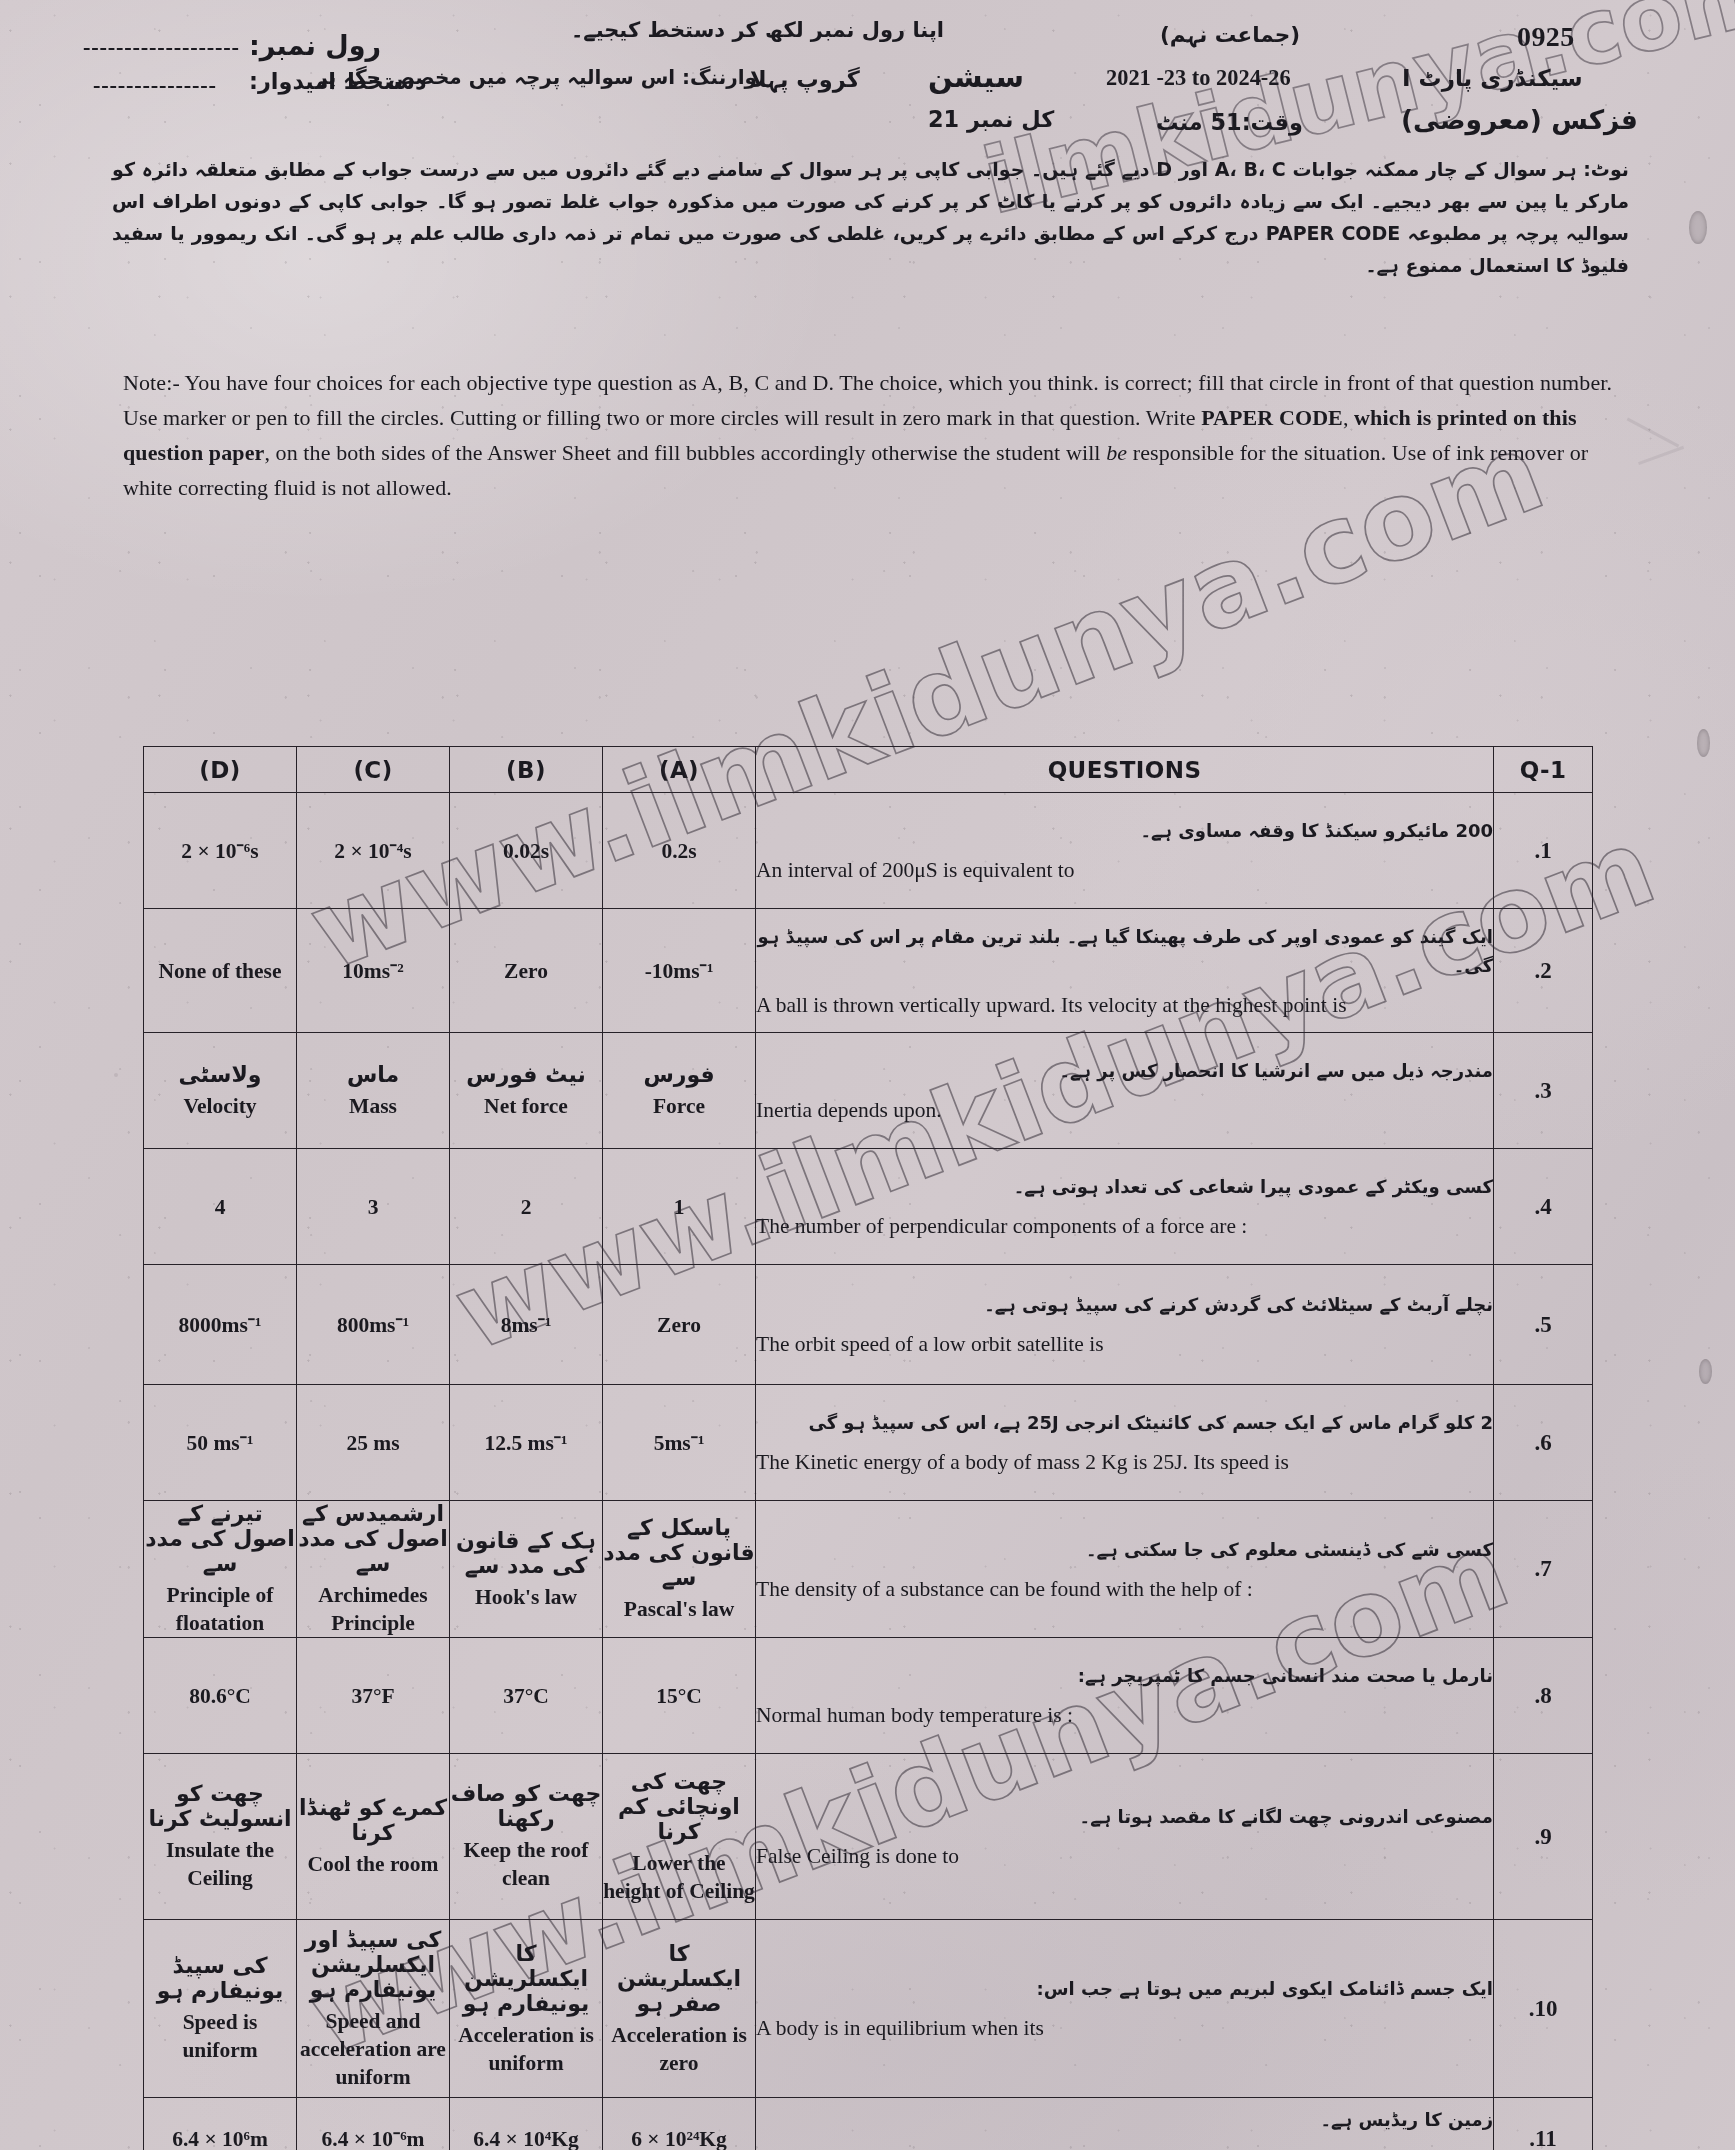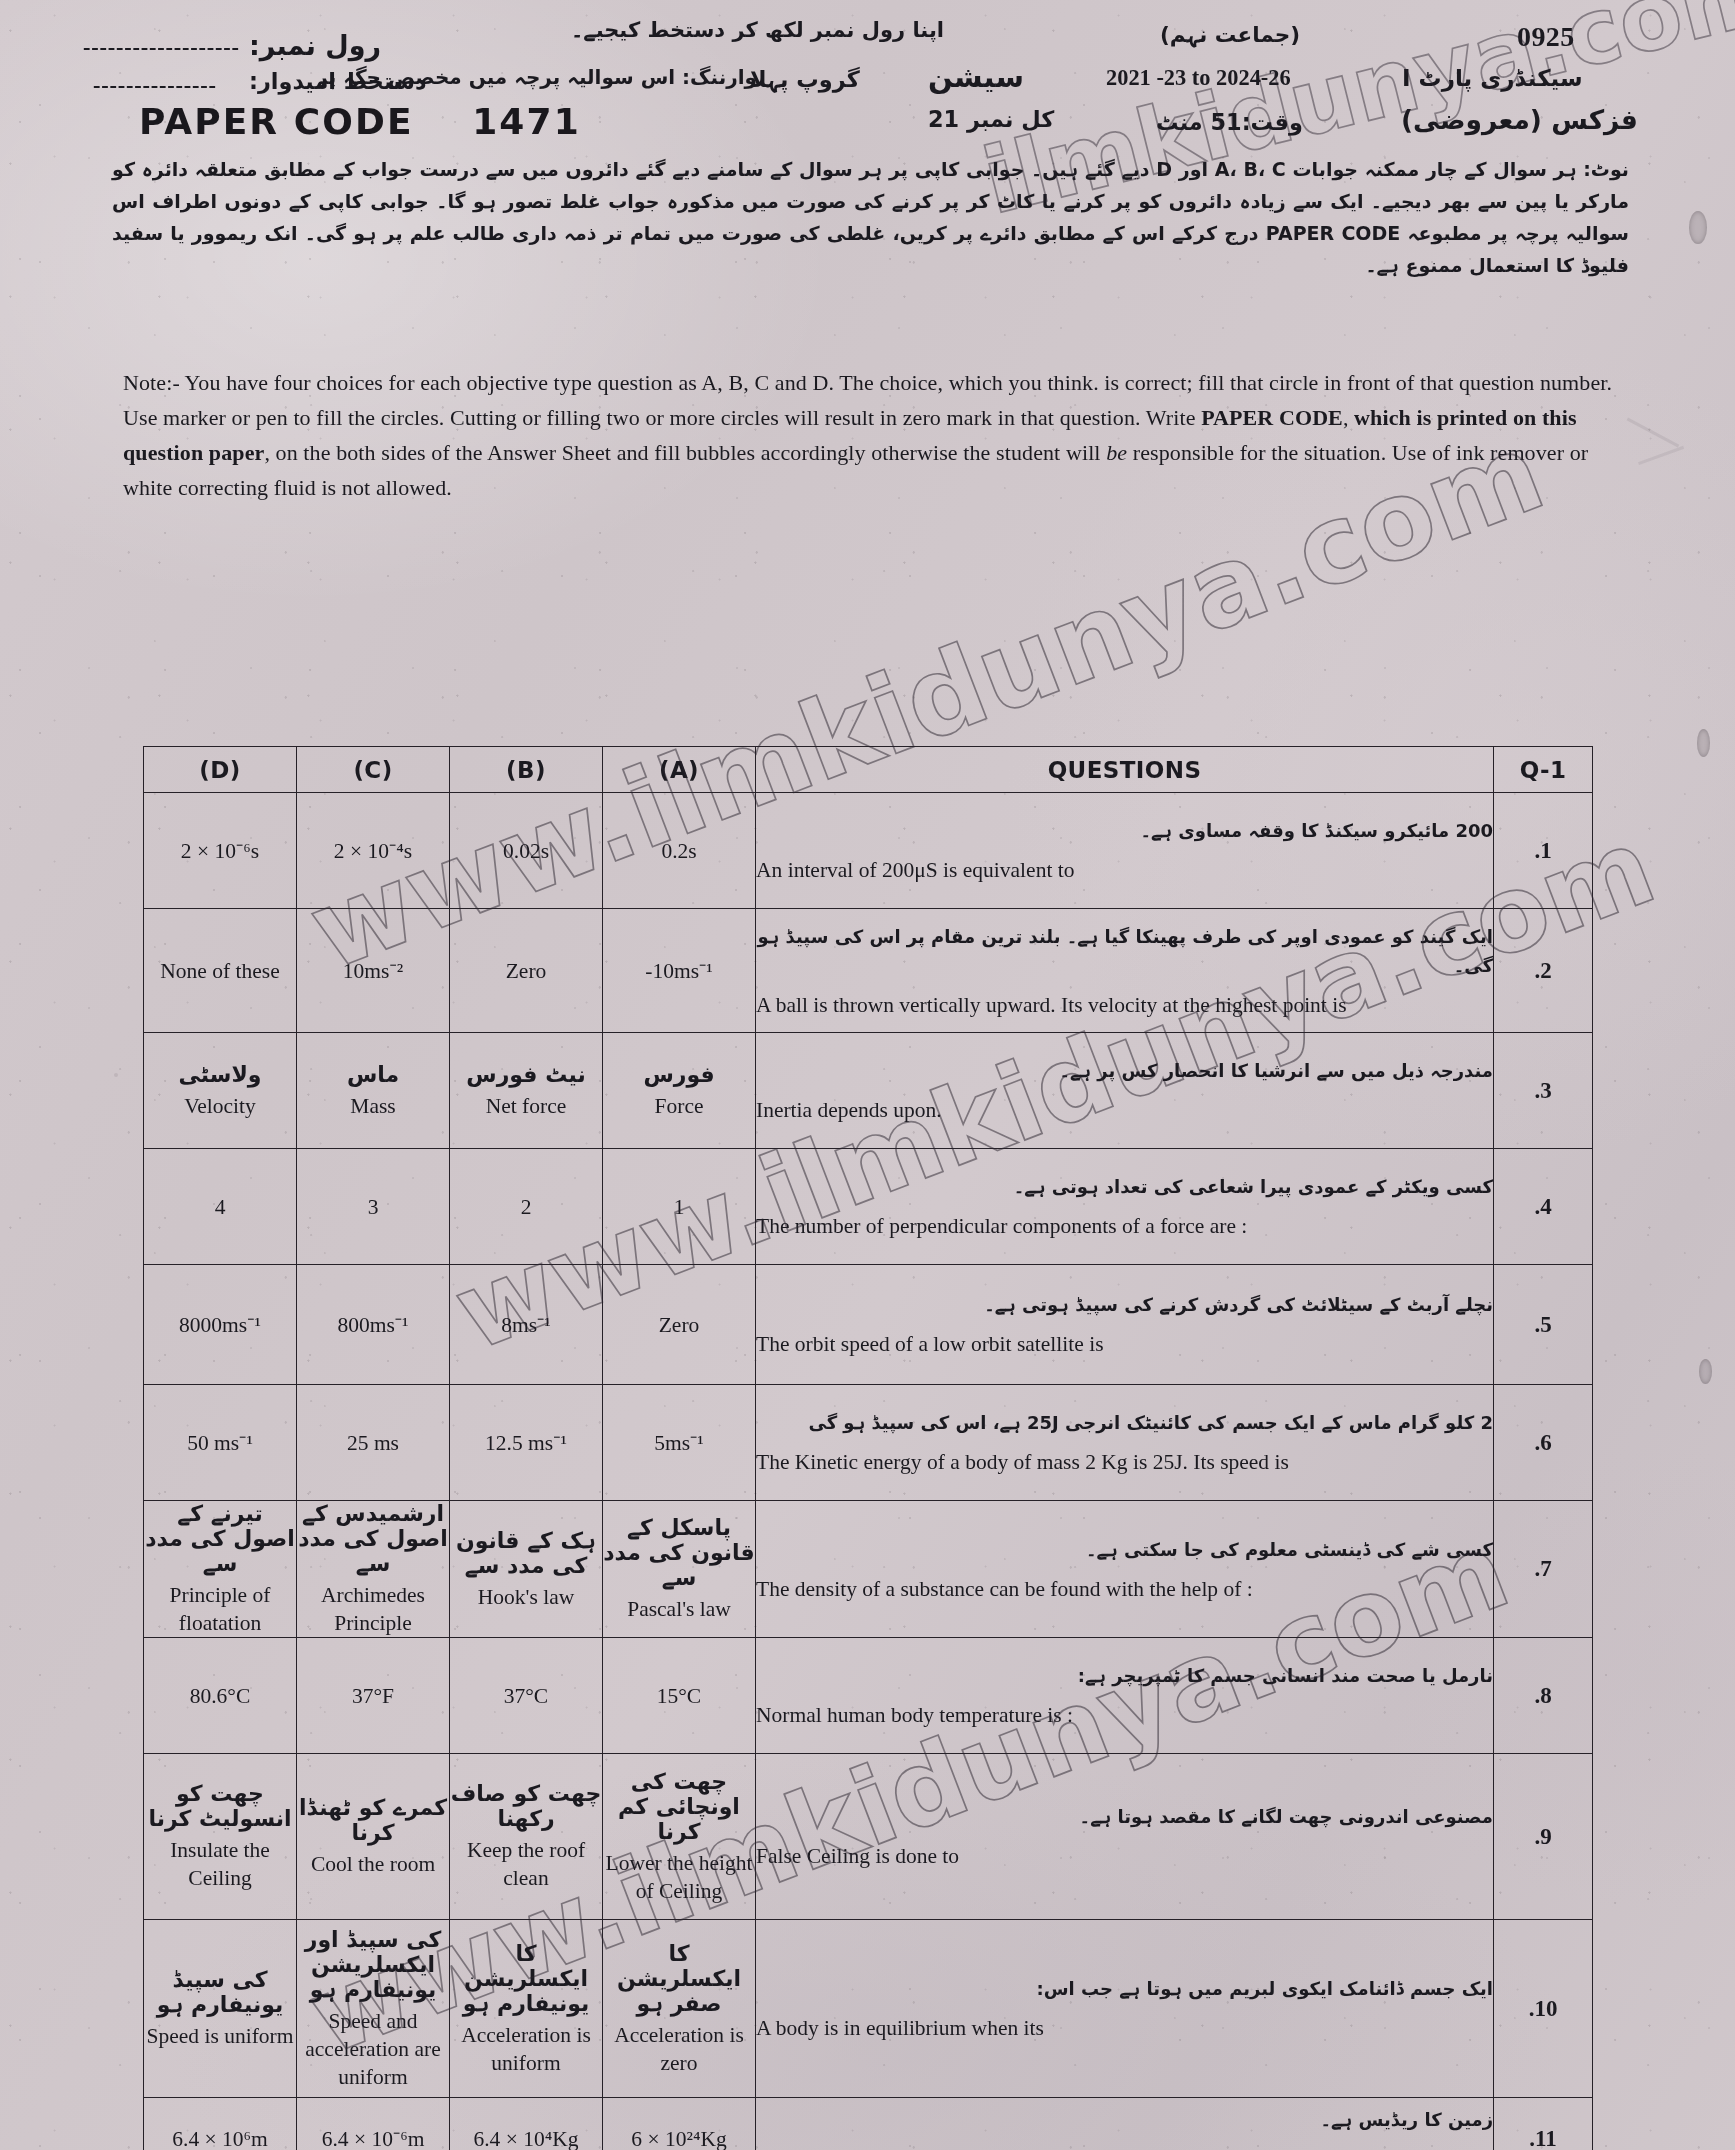--- a/index.html
+++ b/index.html
@@ -95,21 +95,21 @@
 
   td.opt{
     text-align:center;
     padding:8.3px 5px 11.6px;
     font-size:21.5px;line-height:28px;
   }
   td.opt .u{
     display:block;font-family:"DejaVu Sans", sans-serif;direction:rtl;
     font-size:22px;line-height:25px;font-weight:600;margin-bottom:5px;
   }
-  td.opt .e{display:block;font-family:"Liberation Serif", serif;font-size:21.5px;line-height:28px;}
+  td.opt .e{display:block;font-family:"Liberation Serif", serif;font-size:21.5px;line-height:28px;font-weight:bold;}
 
   td.qs{padding:6.6px 13.3px 10px 15px;}
   td.qs .qu{
     font-family:"DejaVu Sans", sans-serif;direction:rtl;text-align:right;
     font-size:18px;line-height:29px;font-weight:600;display:block;
   }
   td.qs .qe{
     display:block;font-size:21.5px;line-height:30px;margin-top:10px;text-align:left;
   }
   td.num{
@@ -162,25 +162,20 @@
     <div class="ln urdu h-part">سیکنڈری پارٹ I</div>
     <div class="ln ser h-session">2021 -23 to 2024-26</div>
     <div class="ln urdu h-sessionlbl">سیشن</div>
     <div class="ln urdu h-group">گروپ پہلا</div>
 
     <div class="ln urdu h-roll">رول نمبر:</div>
     <div class="ln ser h-rolldash">-------------------</div>
     <div class="ln urdu h-sign">دستخط امیدوار:</div>
     <div class="ln ser h-signdash">---------------</div>
 
-    <div class="ln h-paper-code">
-      <span>PAPER CODE</span>
-      &nbsp;&nbsp;
-      <span>1471</span>
-    </div>
 
     <div class="ln urdu h-subject">فزکس (معروضی)</div>
     <div class="ln urdu h-time">وقت:15 منٹ</div>
     <div class="ln urdu h-marks">کل نمبر 12</div>
 
     <div class="note-ur">نوٹ: ہر سوال کے چار ممکنہ جوابات A، B، C اور D دیے گئے ہیں۔ جوابی کاپی پر ہر سوال کے سامنے دیے گئے دائروں میں سے درست جواب کے مطابق متعلقہ دائرہ کو مارکر یا پین سے بھر دیجیے۔ ایک سے زیادہ دائروں کو پر کرنے یا کاٹ کر پر کرنے کی صورت میں مذکورہ جواب غلط تصور ہو گا۔ جوابی کاپی کے دونوں اطراف اس سوالیہ پرچہ پر مطبوعہ PAPER CODE درج کرکے اس کے مطابق دائرے پر کریں، غلطی کی صورت میں تمام تر ذمہ داری طالب علم پر ہو گی۔ انک ریموور یا سفید فلیوڈ کا استعمال ممنوع ہے۔</div>
     <div class="note-en">Note:- You have four choices for each objective type question as A, B, C and D. The choice, which you think. is correct; fill that circle in front of that question number. Use marker or pen to fill the circles. Cutting or filling two or more circles will result in zero mark in that question. Write <b>PAPER CODE</b>, <b>which is printed on this question paper</b>, on the both sides of the Answer Sheet and fill bubbles accordingly otherwise the student will <i>be</i> responsible for the situation. Use of ink remover or white correcting fluid is not allowed.</div>
   </div>
 
   <div class="tbl-wrap">

